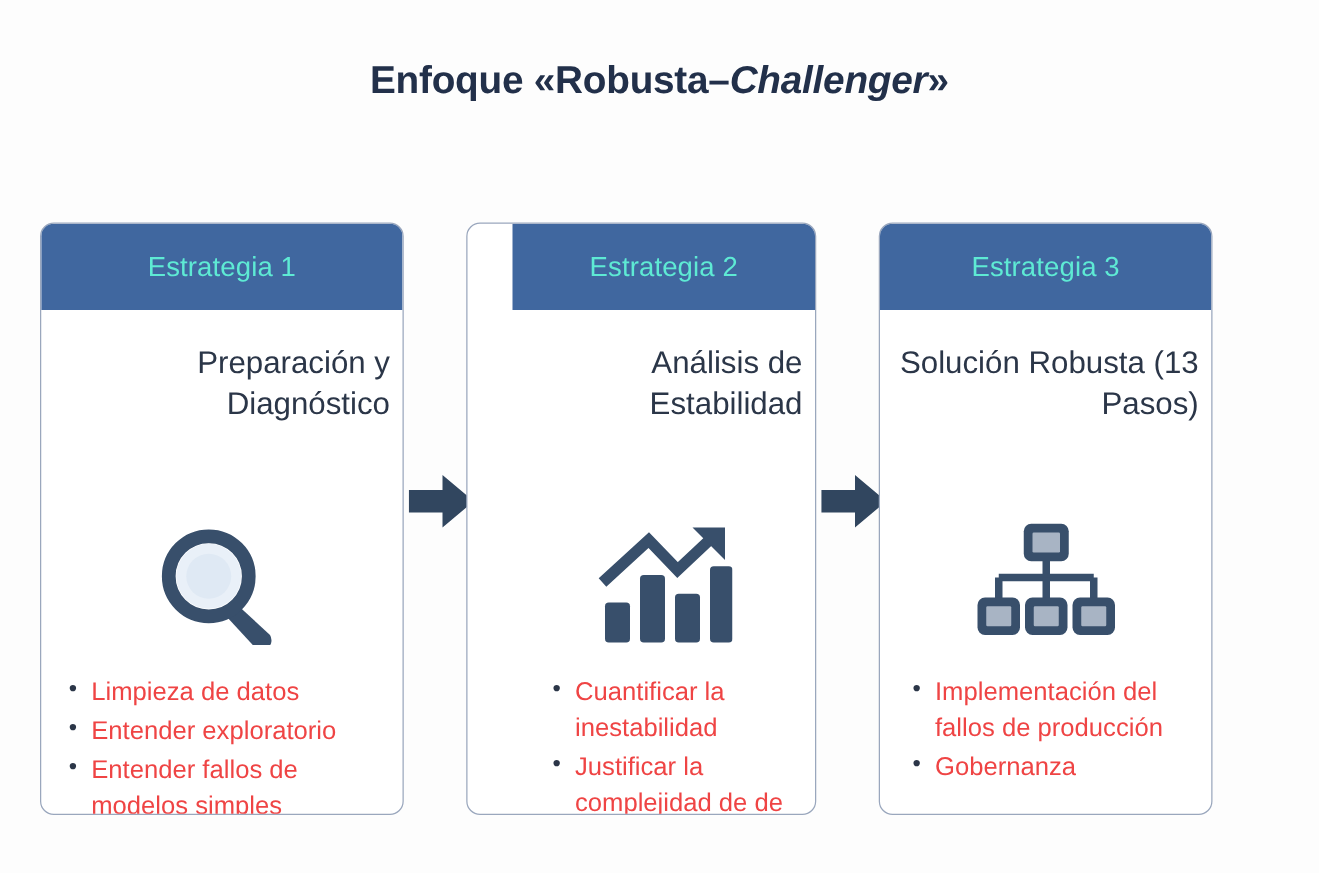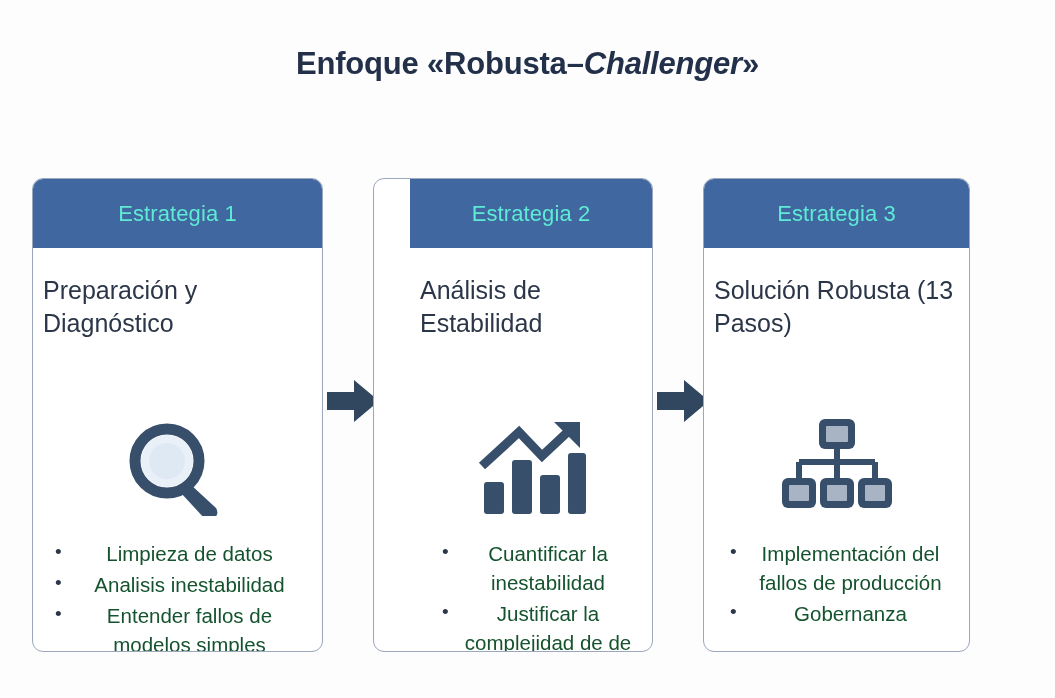--- a/index.html
+++ b/index.html
@@ -70,21 +70,21 @@
     flex: 1 1 auto;
     position: relative;
     padding: 0;
   }
 
   .card-title {
     position: absolute;
     top: 26px;
     left: 0;
     right: 0;
-    text-align: left;
+    text-align: right;
     font-size: 25px;
     line-height: 1.33;
     color: #2b3648;
     padding: 0 10px;
   }
 
   .card-icon {
     position: absolute;
     top: 172px;
     left: 0;
@@ -105,24 +105,23 @@
     padding: 0 16px 0 22px;
   }
   #card-1 .bullets { padding-left: 22px; }
   #card-2 .bullets { padding-left: 32px; }
   #card-3 .bullets { padding-left: 26px; }
 
   .bullets li {
     position: relative;
     font-size: 20.5px;
     line-height: 1.41;
-    color: #14532d;
+    color: #ef4444;
     padding-left: 18px;
     margin-bottom: 2px;
-    text-align: center;
   }
   .bullets li::before {
     content: "\2022";
     position: absolute;
     left: 0;
     top: -1px;
     color: #2b3648;
     font-size: 19px;
   }
 
@@ -162,21 +161,21 @@
 
           <circle cx="43" cy="41" r="32" fill="none" stroke="#384f6b" stroke-width="11"></circle>
 
           <circle cx="43" cy="41" r="26" fill="#e9f0f8"></circle>
           <circle cx="43" cy="41" r="18" fill="#dfe9f4"></circle>
         </svg>
       </div>
 
       <ul class="bullets">
         <li>Limpieza de datos</li>
-        <li>Analisis inestabilidad</li>
+        <li>Entender exploratorio</li>
         <li>Entender fallos de modelos simples</li>
       </ul>
     </div>
   </div>
 
   <div class="flow-arrow" id="arrow-1">
     <svg class="icon-svg" width="52" height="46" viewBox="0 0 52 46" aria-hidden="true">
       <path d="M0 14 H27 V2 L52 23 L27 44 V32 H0 Z" fill="#31465f"></path>
     </svg>
   </div>

